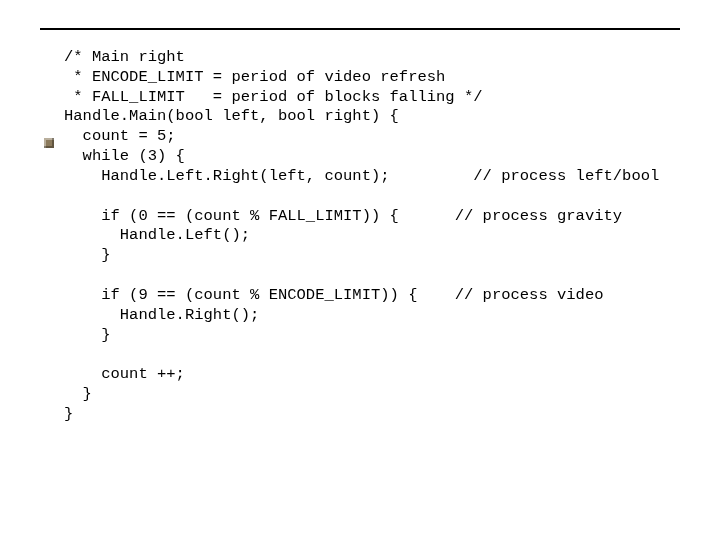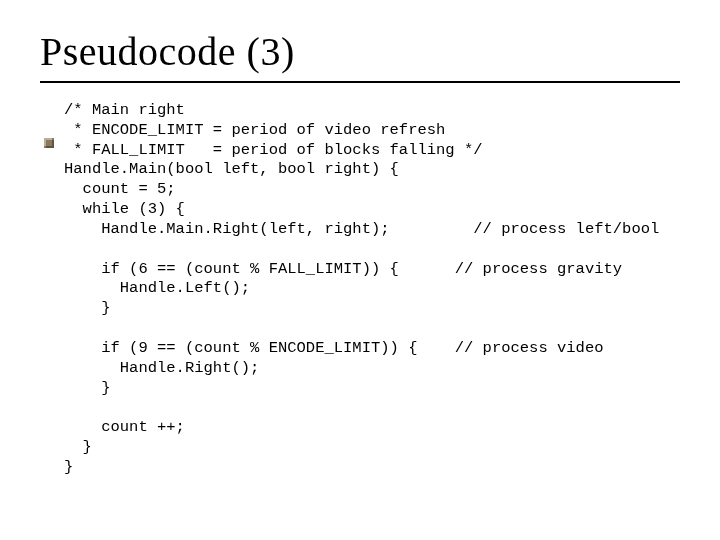--- a/index.html
+++ b/index.html
@@ -47,32 +47,31 @@
     margin: 0;
     padding-left: 24px;
     white-space: pre;
   }
   .pad { display:inline-block; }
 </style>
 </head>
 <body>
 
 <div class="slide">
-  <h1 class="title">Pseudocode (3)</h1>
   <hr class="rule">
   <div class="bullet"></div>
   <pre class="code"><span>/* Main right</span>
 <span> * ENCODE_LIMIT = period of video refresh</span>
 <span> * FALL_LIMIT   = period of blocks falling */</span>
 <span>Handle.Main(bool left, bool right) {</span>
 <span>  count = 5;</span>
 <span>  while (3) {</span>
-<span>    Handle.Main.Right(left, right);</span><span class="pad">         </span><span>// process left/bool</span>
+<span>    Handle.Left.Right(left, count);</span><span class="pad">         </span><span>// process left/bool</span>
 <span></span>
-<span>    if (6 == (count % FALL_LIMIT)) {</span><span class="pad">      </span><span>// process gravity</span>
+<span>    if (0 == (count % FALL_LIMIT)) {</span><span class="pad">      </span><span>// process gravity</span>
 <span>      Handle.Left();</span>
 <span>    }</span>
 <span></span>
 <span>    if (9 == (count % ENCODE_LIMIT)) {</span><span class="pad">    </span><span>// process video</span>
 <span>      Handle.Right();</span>
 <span>    }</span>
 <span></span>
 <span>    count ++;</span>
 <span>  }</span>
 <span>}</span></pre>

